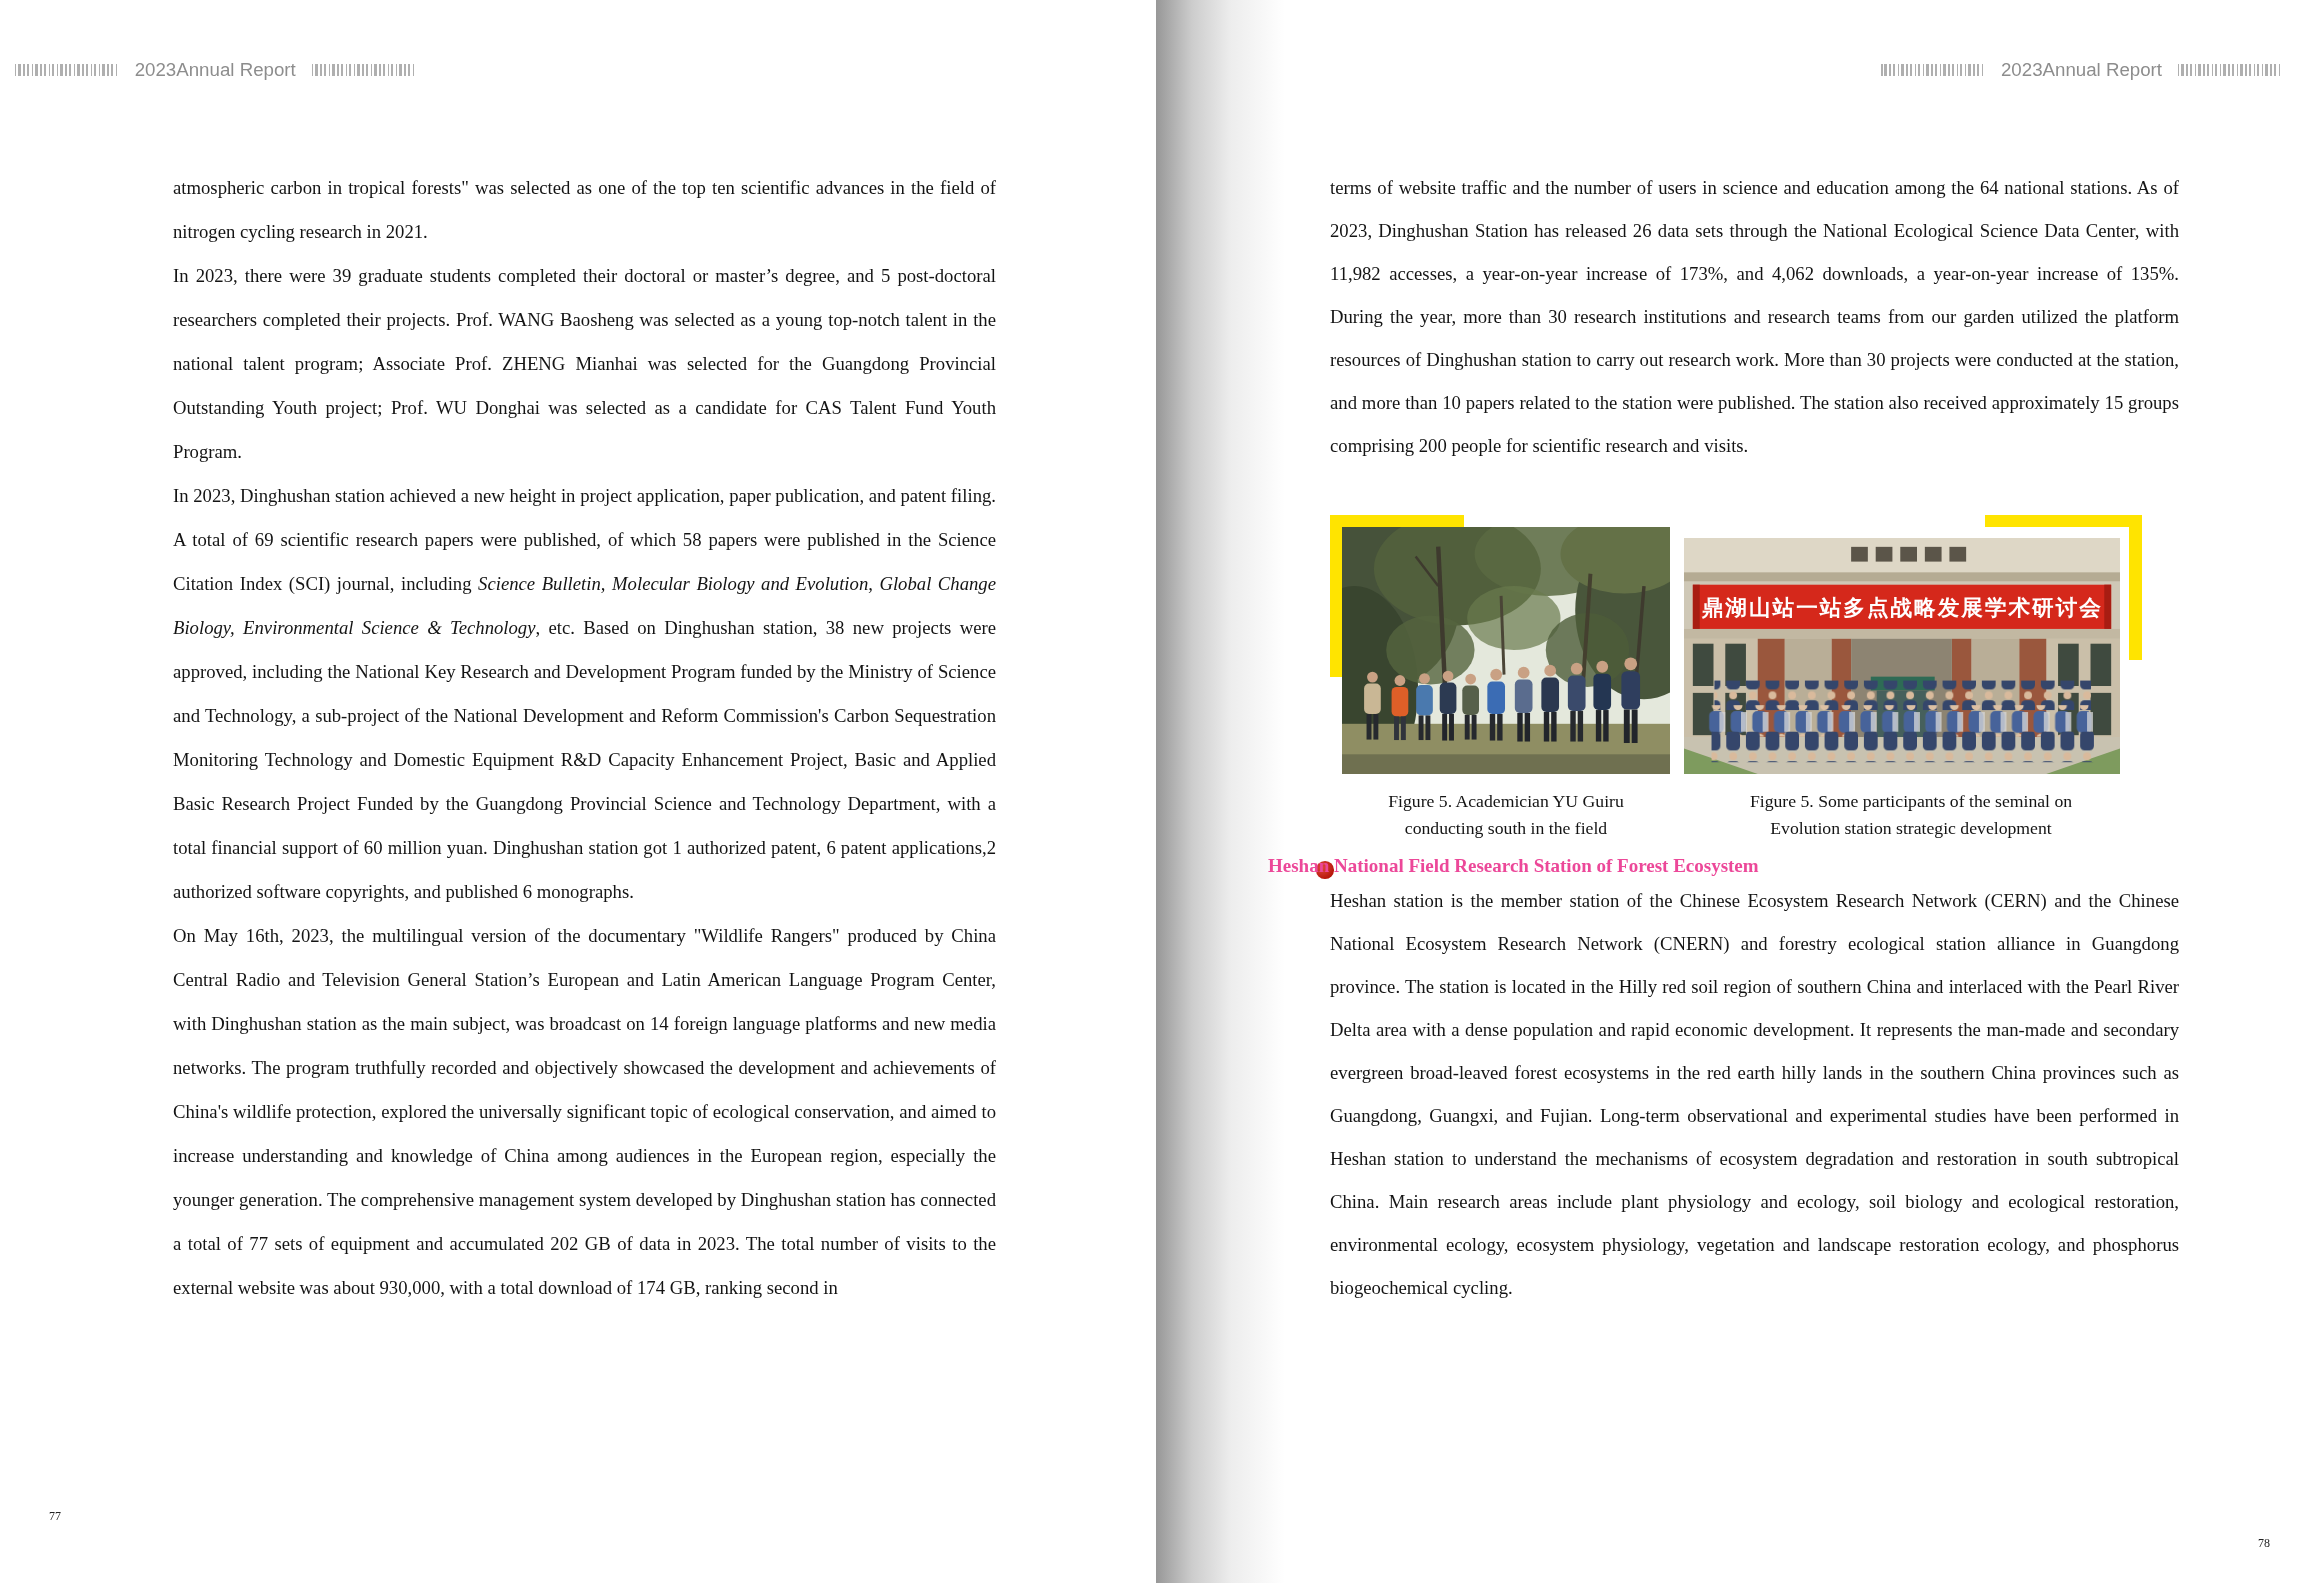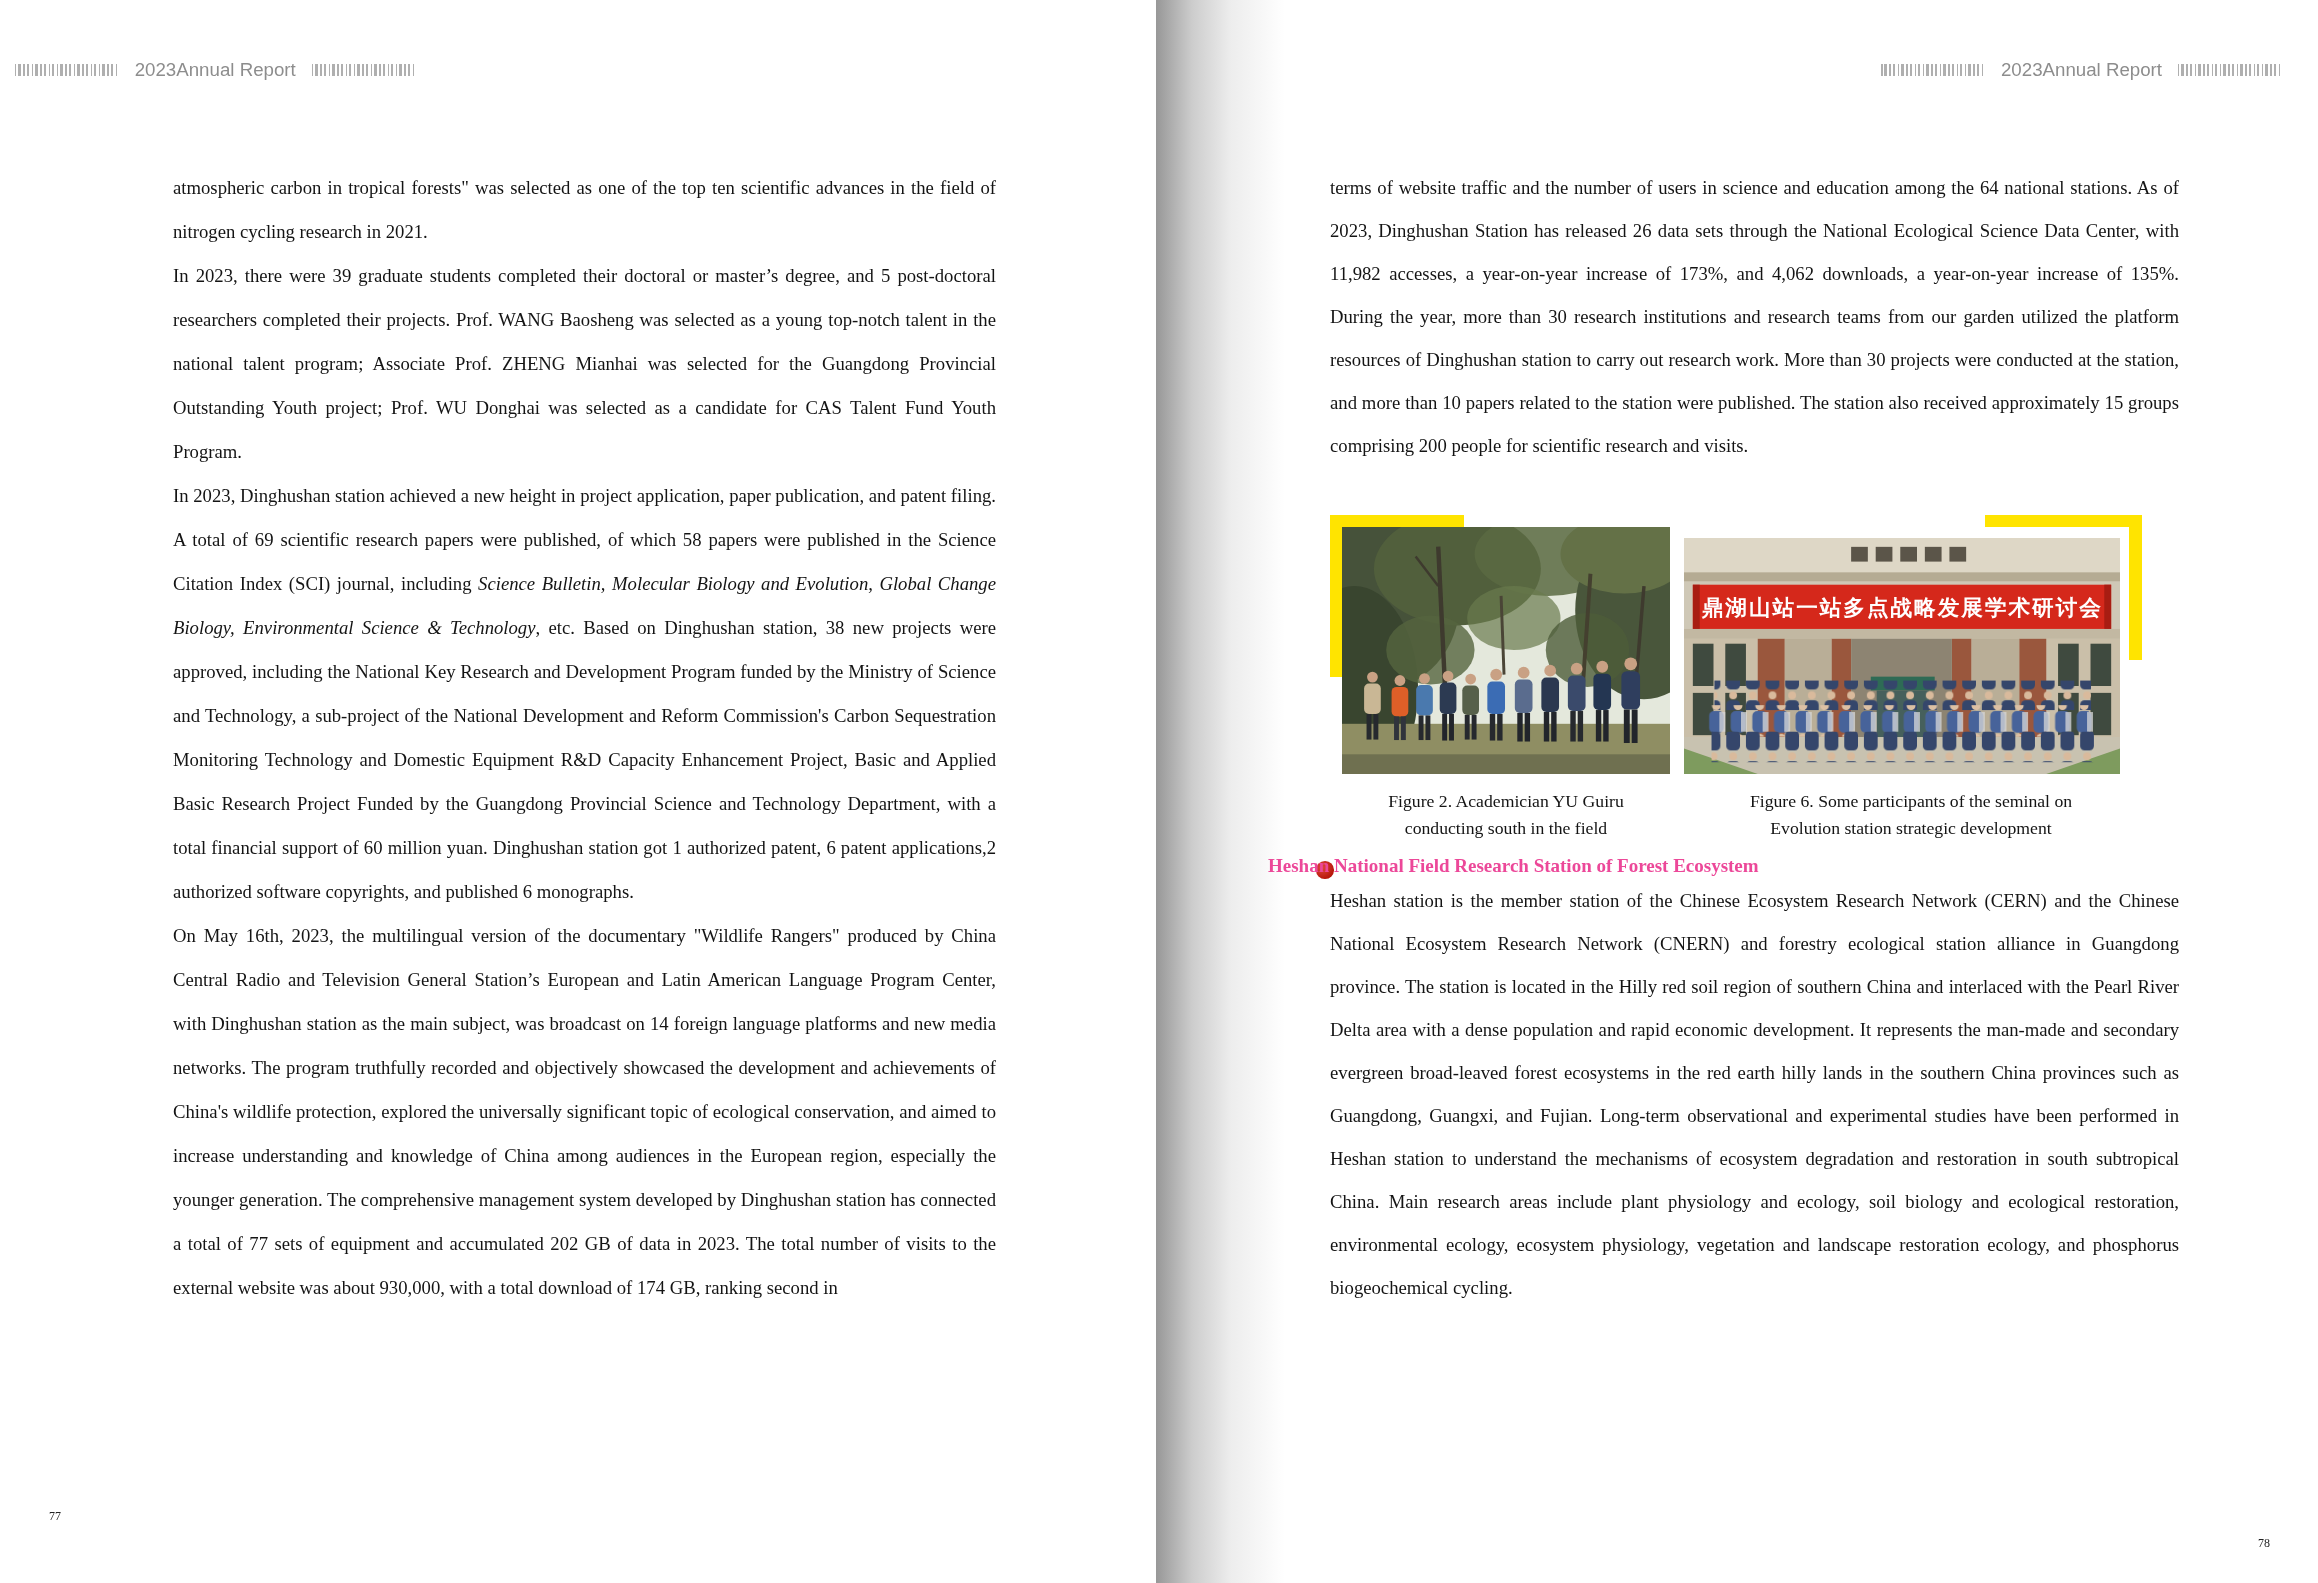--- a/index.html
+++ b/index.html
@@ -246,25 +246,25 @@
       <path d="M0,480 L0,428 L150,480 Z" fill="#7e9b5e"></path>
       <path d="M887,480 L887,428 L737,480 Z" fill="#7e9b5e"></path>
       <rect x="62" y="290" width="766" height="60" fill="url(#crowdA)"></rect>
       <rect x="50" y="340" width="790" height="64" fill="url(#crowdB)"></rect>
       <rect x="56" y="394" width="778" height="62" fill="url(#crowdA)"></rect>
     </svg>
     <div class="banner-overlay">鼎湖山站一站多点战略发展学术研讨会</div>
   </div>
 
   <div class="caption" id="caption1">
-    <div>Figure 2. Academician YU Guiru</div>
+    <div>Figure 5. Academician YU Guiru</div>
     <div>conducting south in the field</div>
   </div>
   <div class="caption" id="caption2">
-    <div>Figure 6. Some participants of the seminal on</div>
+    <div>Figure 5. Some participants of the seminal on</div>
     <div>Evolution station strategic development</div>
   </div>
 
   <div class="section-bullet"></div>
   <div class="section-heading">Heshan National Field Research Station of Forest Ecosystem</div>
 
   <div class="body-block" id="right-bottom-body">
     <p>Heshan station is the member station of the Chinese Ecosystem Research Network (CERN) and the Chinese National Ecosystem Research Network (CNERN) and forestry ecological station alliance in Guangdong province. The station is located in the Hilly red soil region of southern China and interlaced with the Pearl River Delta area with a dense population and rapid economic development. It represents the man-made and secondary evergreen broad-leaved forest ecosystems in the red earth hilly lands in the southern China provinces such as Guangdong, Guangxi, and Fujian. Long-term observational and experimental studies have been performed in Heshan station to understand the mechanisms of ecosystem degradation and restoration in south subtropical China. Main research areas include plant physiology and ecology, soil biology and ecological restoration, environmental ecology, ecosystem physiology, vegetation and landscape restoration ecology, and phosphorus biogeochemical cycling.</p>
   </div>
 

